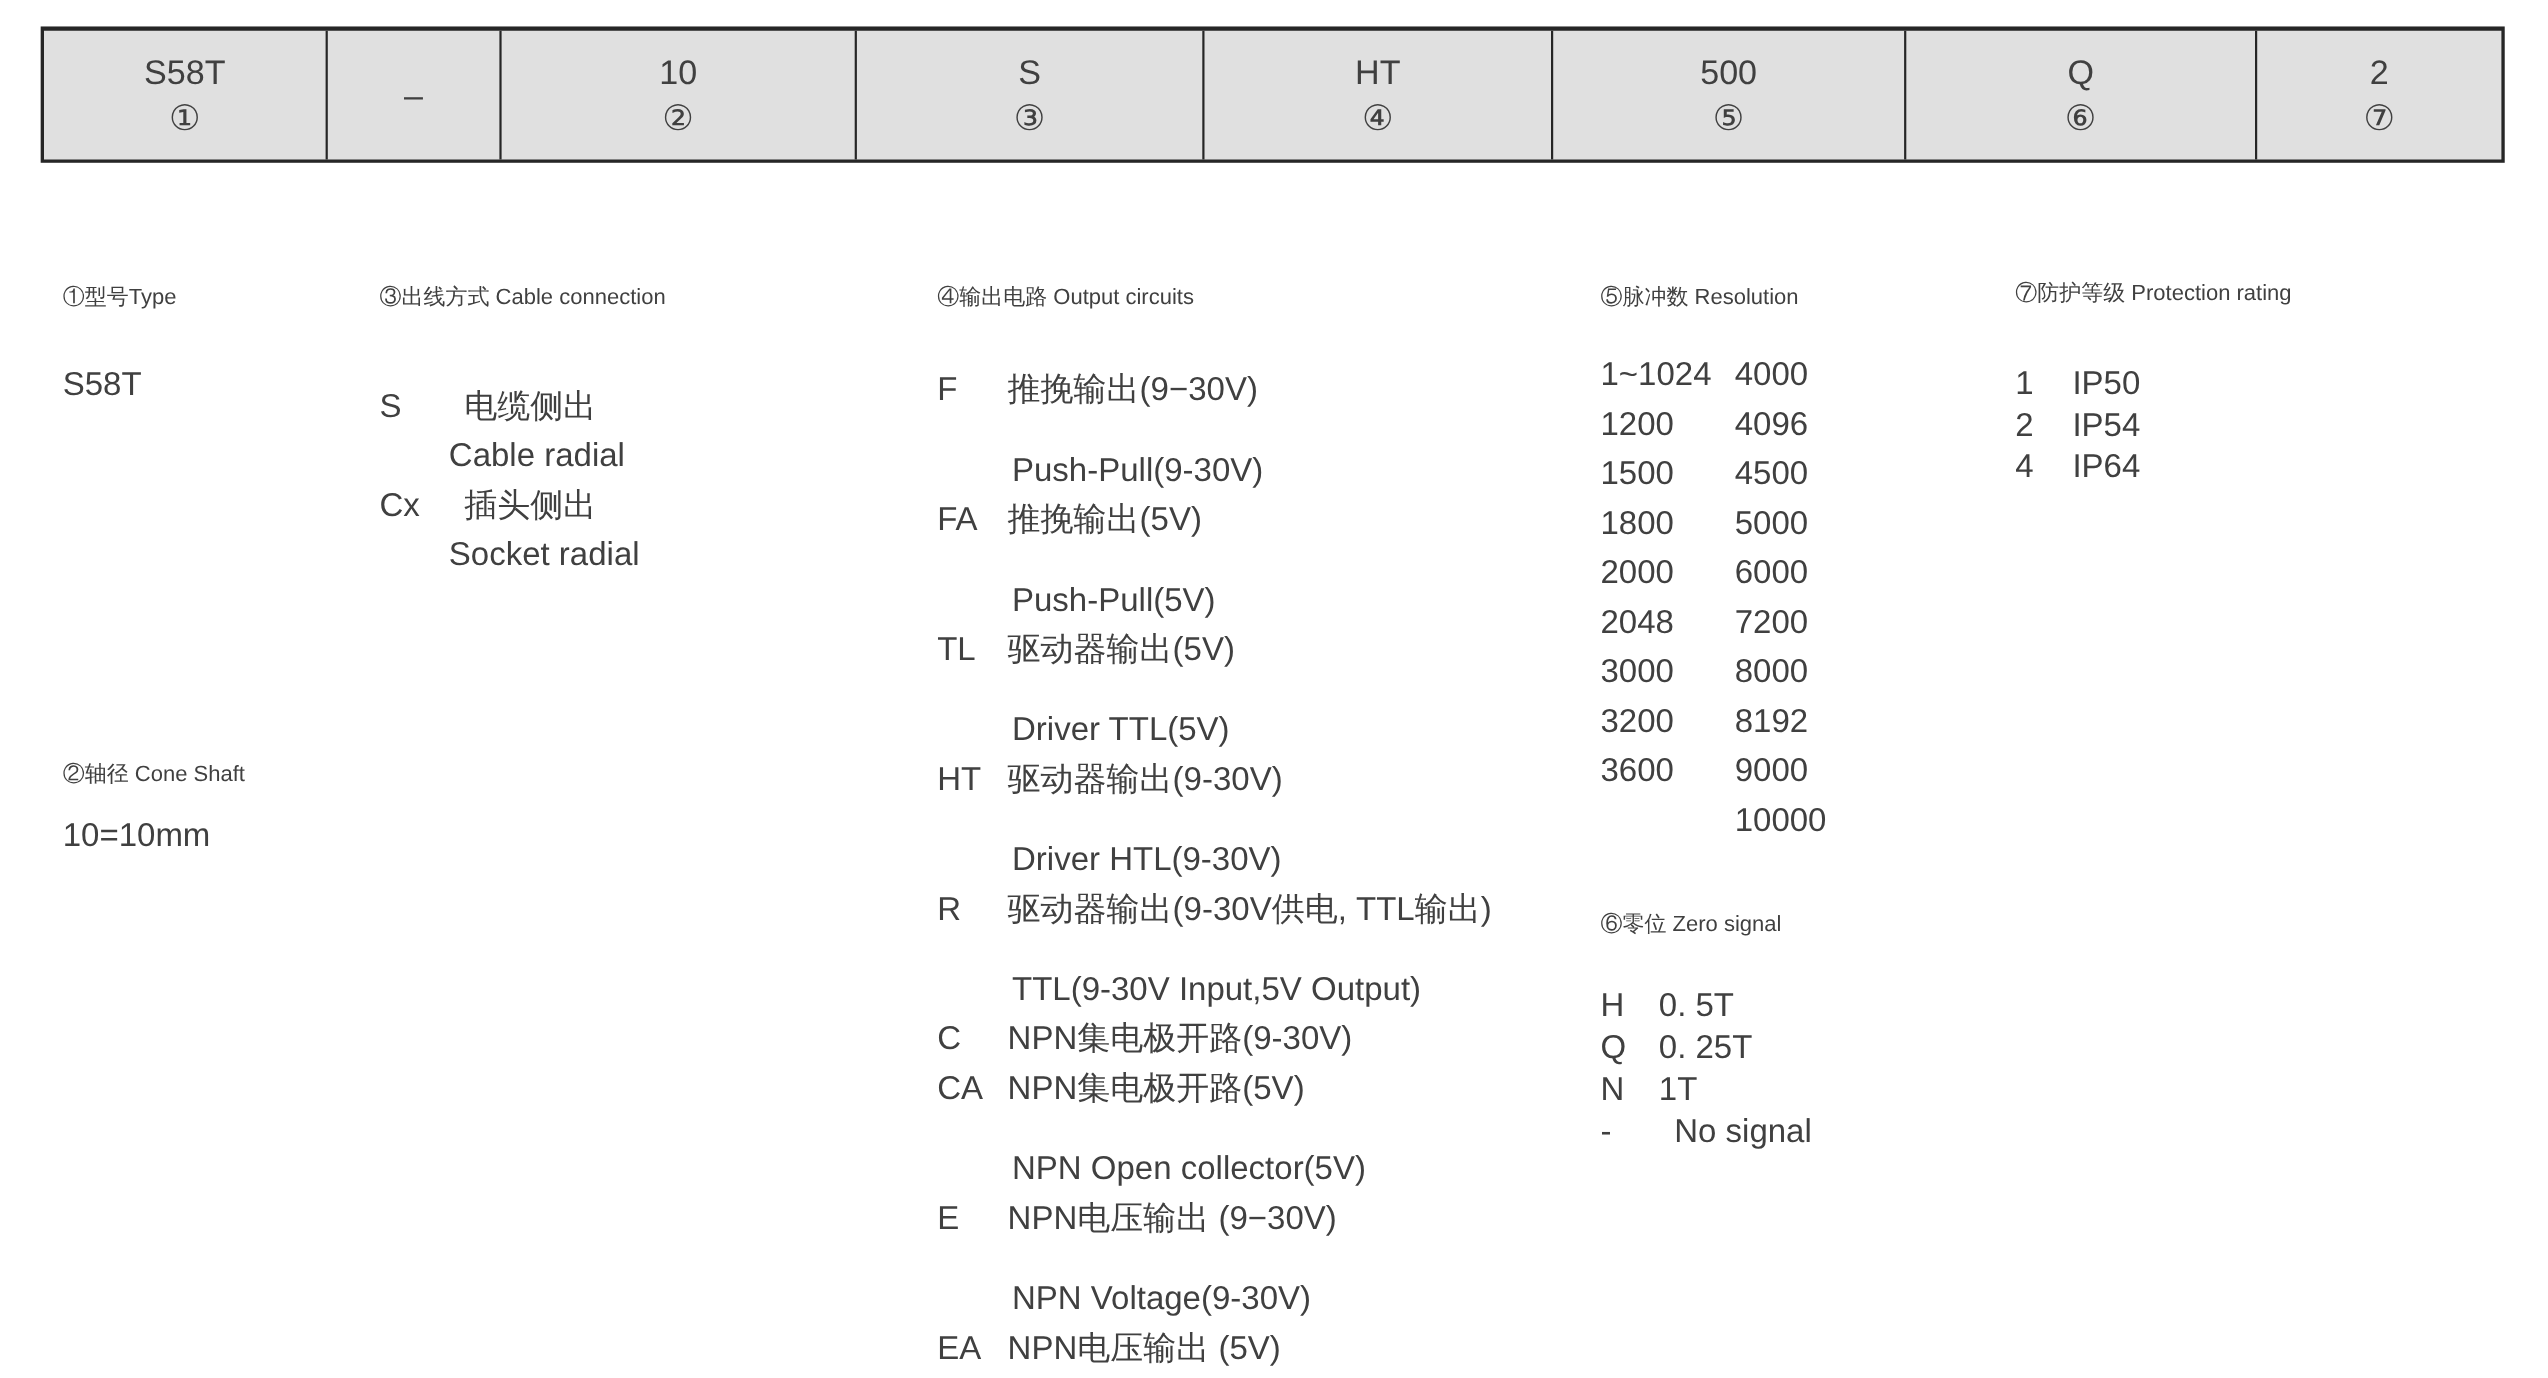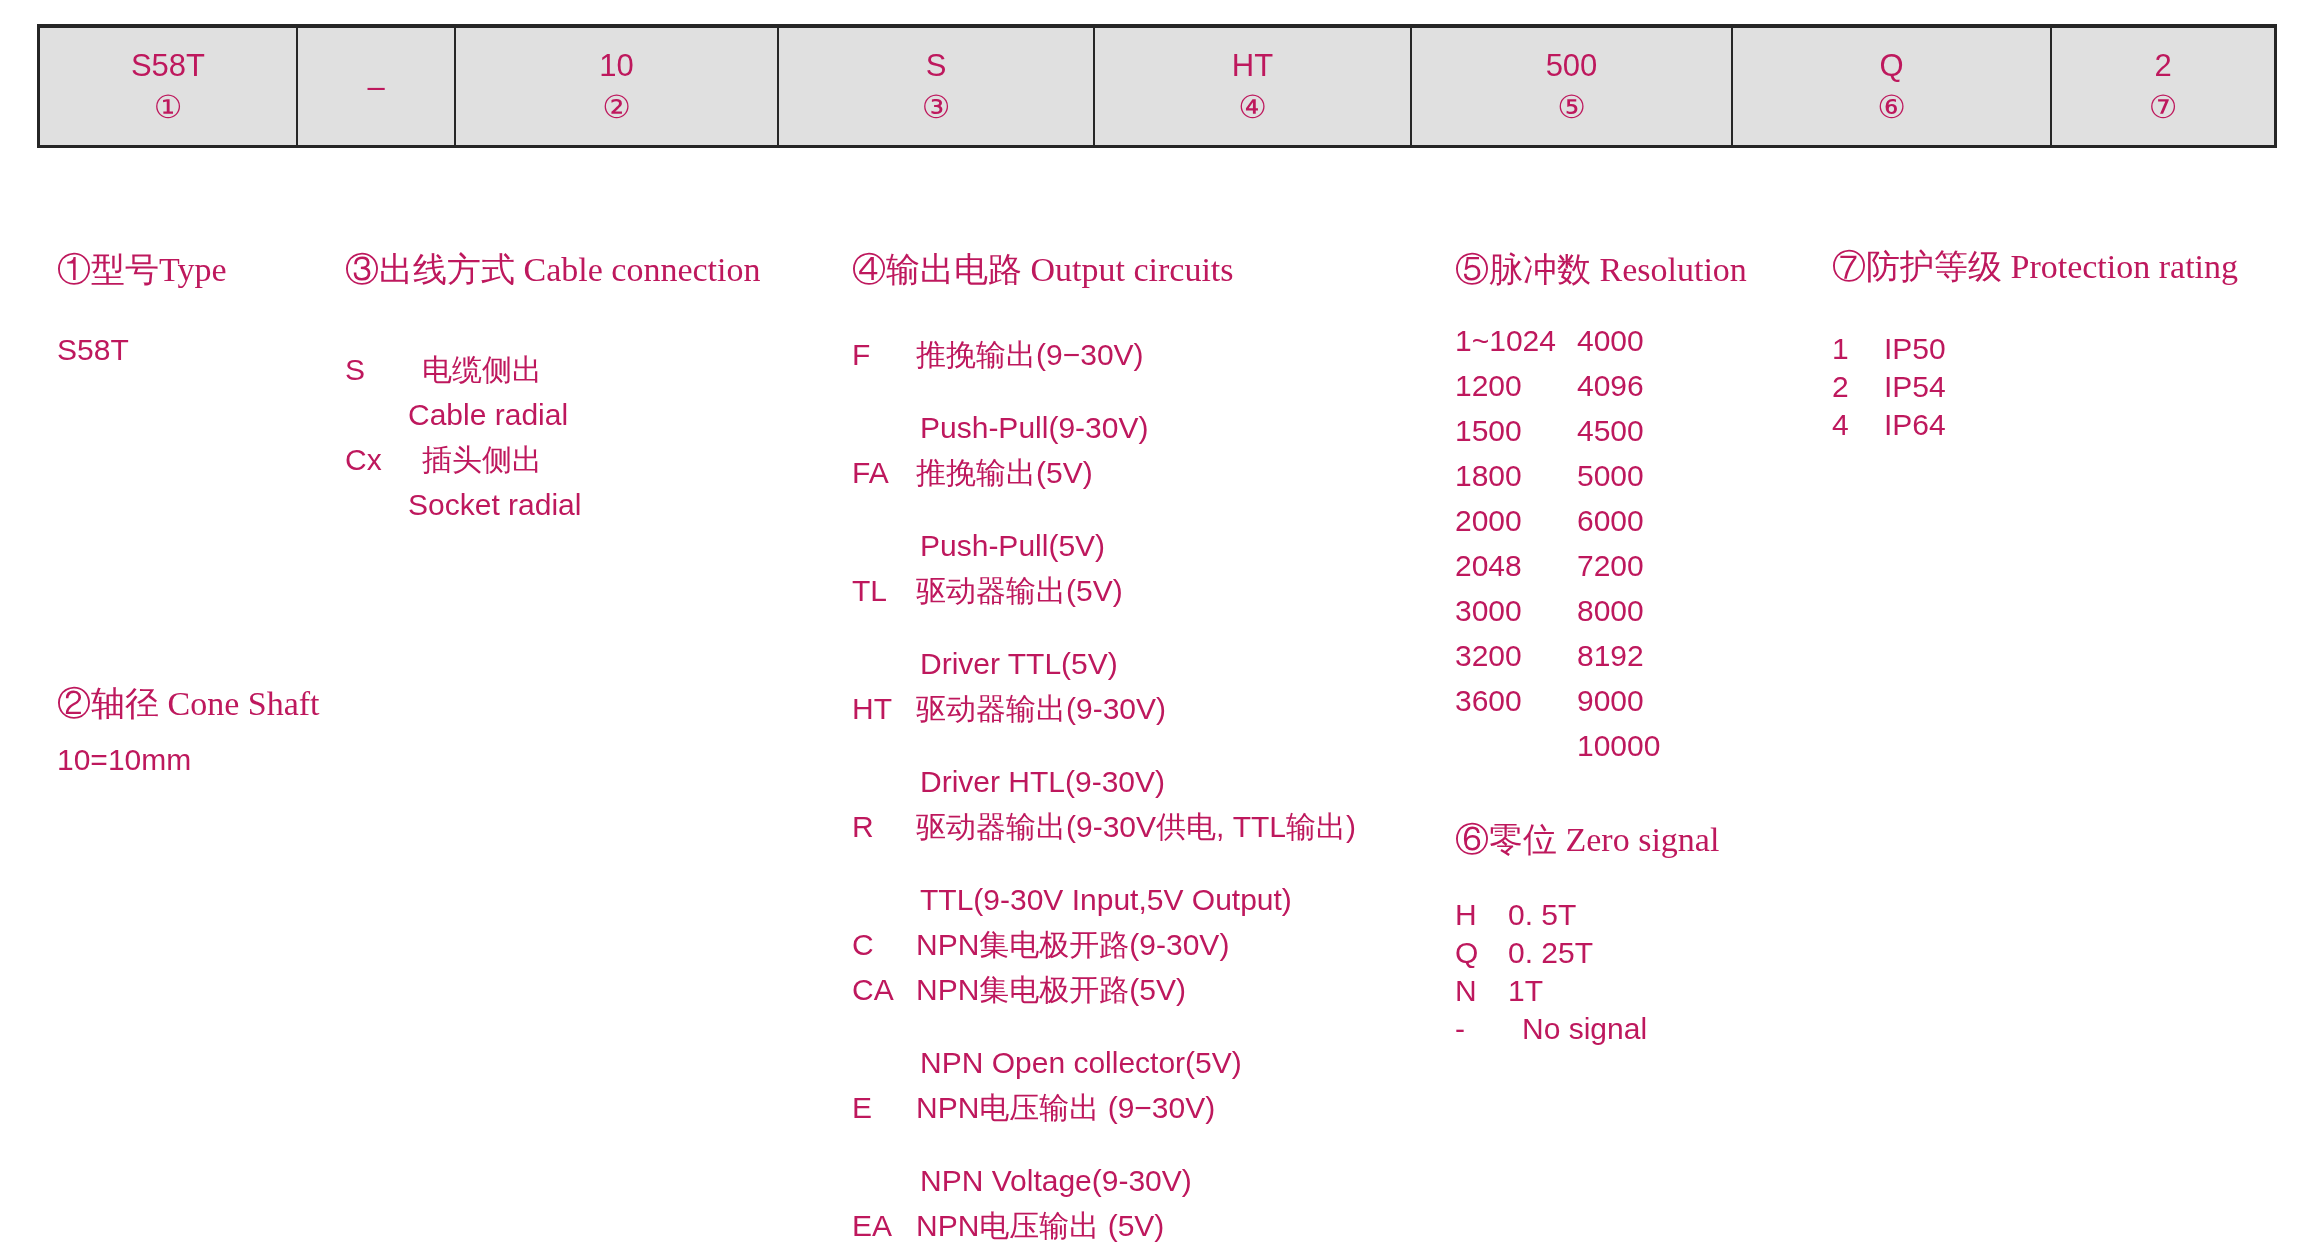--- a/index.html
+++ b/index.html
@@ -1,20 +1,20 @@
 <!DOCTYPE html>
 <html><head>
 <meta charset="utf-8">
 <style>
   html,body{margin:0;padding:0;background:#ffffff;}
   .page{
     position:relative;
     width:2316px;height:1253px;
     background:#ffffff;
-    color:#be185d;
+    color:#404040;
     font-family:"Liberation Sans", sans-serif;
     overflow:hidden;
   }
 
   
   .code-table{
     position:absolute;left:37px;top:24px;
     width:2240px;height:124px;
     display:flex;
     background:#e0e0e0;
@@ -29,21 +29,21 @@
     gap:8px;
     box-sizing:border-box;
   }
   .code-cell + .code-cell{border-left:2px solid #262626;}
   .cell-value{font-size:31px;line-height:32px;}
   .cell-index{font-size:32px;line-height:34px;}
   .cell-index:empty{display:none;}
 
   
   .sec{position:absolute;white-space:nowrap;}
-  .sec-title{font-size:34px;line-height:40px;font-family:Liberation Serif, serif;}
+  .sec-title{font-size:20px;line-height:40px;}
   .sec-body{font-size:30px;line-height:40px;}
 
   .pair-list{font-size:30px;}
   .pair-row{display:flex;}
   .pair-code{flex:none;}
 
   
   .cc-list{margin-top:57px;line-height:45px;}
   .cc-list .pair-code{width:63px;}
   .cc-cn{padding-left:14px;}

